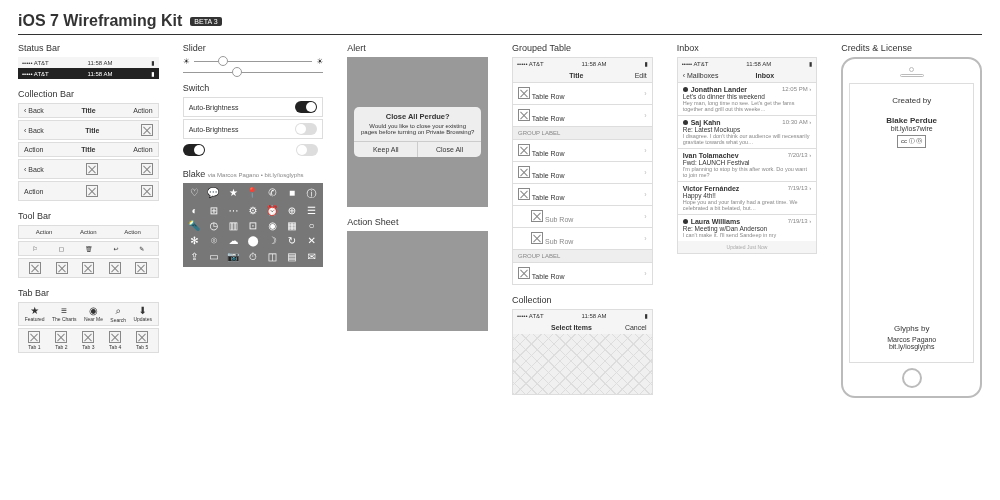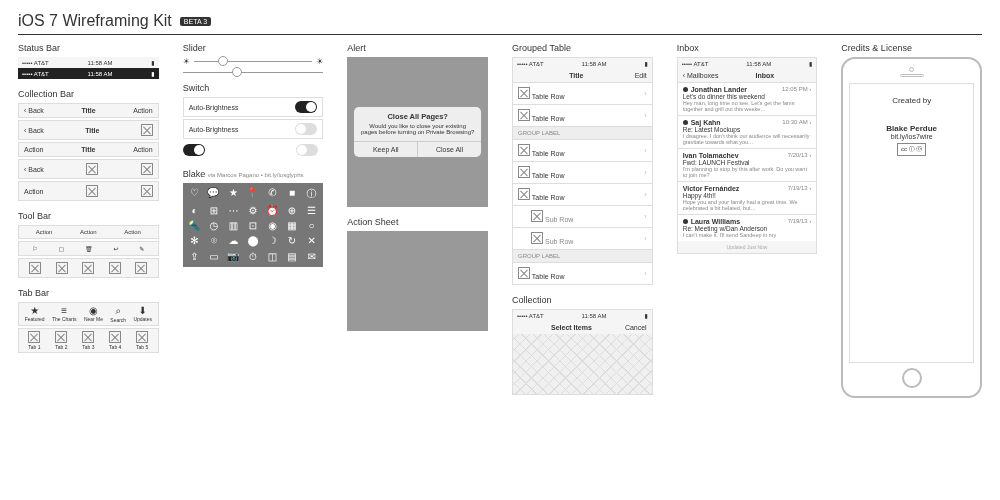--- a/index.html
+++ b/index.html
@@ -1,18 +1,18 @@
 <!DOCTYPE html>
 <html><head>
 <meta charset="utf-8">
 <style>
 * { margin:0; padding:0; box-sizing:border-box; font-family:-apple-system,Helvetica,Arial,sans-serif; }
 body { background:#fff; padding:12px 18px; font-size:8px; color:#333; }
 .header { display:flex; align-items:center; gap:8px; border-bottom:1px solid #333; padding-bottom:4px; margin-bottom:8px; }
-.header h1 { font-size:16px; font-weight:400; }
+.header h1 { font-size:16px; font-weight:700; }
 .badge { background:#333; color:#fff; font-size:7px; padding:1px 4px; border-radius:2px; }
 .cols { display:flex; gap:24px; }
 .col { flex:1; min-width:0; }
 .sec { margin-bottom:10px; }
 .sec-title { font-size:9px; font-weight:400; margin-bottom:4px; }
 .sub { font-size:6px; color:#888; }
 .statusbar { display:flex; justify-content:space-between; align-items:center; padding:2px 4px; font-size:6px; }
 .sb-light { background:#f5f5f5; color:#333; }
 .sb-dark { background:#222; color:#fff; }
 .navbar { display:flex; justify-content:space-between; align-items:center; background:#f5f5f5; border:1px solid #ddd; padding:3px 5px; font-size:7px; margin-bottom:2px; }
@@ -242,21 +242,21 @@
           <span>✉</span>
     </div>
   </div>
 </div>
 
 <div class="col">
   <div class="sec">
     <div class="sec-title">Alert</div>
     <div class="alert-bg">
       <div class="alert-box">
-        <div class="a-title">Close All Pages?</div>
+        <div class="a-title">Close All Perdue?</div>
         <div class="a-msg">Would you like to close your existing pages before turning on Private Browsing?</div>
         <div class="alert-btns">
           <div>Keep All</div>
           <div>Close All</div>
         </div>
       </div>
     </div>
   </div>
   <div class="sec">
     <div class="sec-title">Action Sheet</div>
@@ -394,24 +394,29 @@
 </div>
 
 <div class="col">
   <div class="sec">
     <div class="sec-title">Credits &amp; License</div>
     <div class="phone-shell">
       <div style="width:5px;height:5px;border:1px solid #bbb;border-radius:50%;margin:0 auto"></div>
       <div class="speaker"></div>
       <div class="phone-screen">
         <div>
-          <div style="font-size:8px;margin-bottom:19px">Created by</div>
+          <div style="font-size:8px;margin-bottom:11px">Created by</div>
           <div style="font-size:8px;font-weight:600">Blake Perdue</div>
           <div style="font-size:7px">bit.ly/ios7wire</div>
           <div class="cc">cc ⓘ ⓞ</div>
         </div>
+        <div>
+          <div style="font-size:8px;margin-bottom:3px">Glyphs by</div>
+          <div style="font-size:7px">Marcos Pagano</div>
+          <div style="font-size:7px">bit.ly/iosglyphs</div>
+        </div>
       </div>
       <div class="home-btn"></div>
     </div>
   </div>
 </div>
 
 </div>
 
 </body></html>

